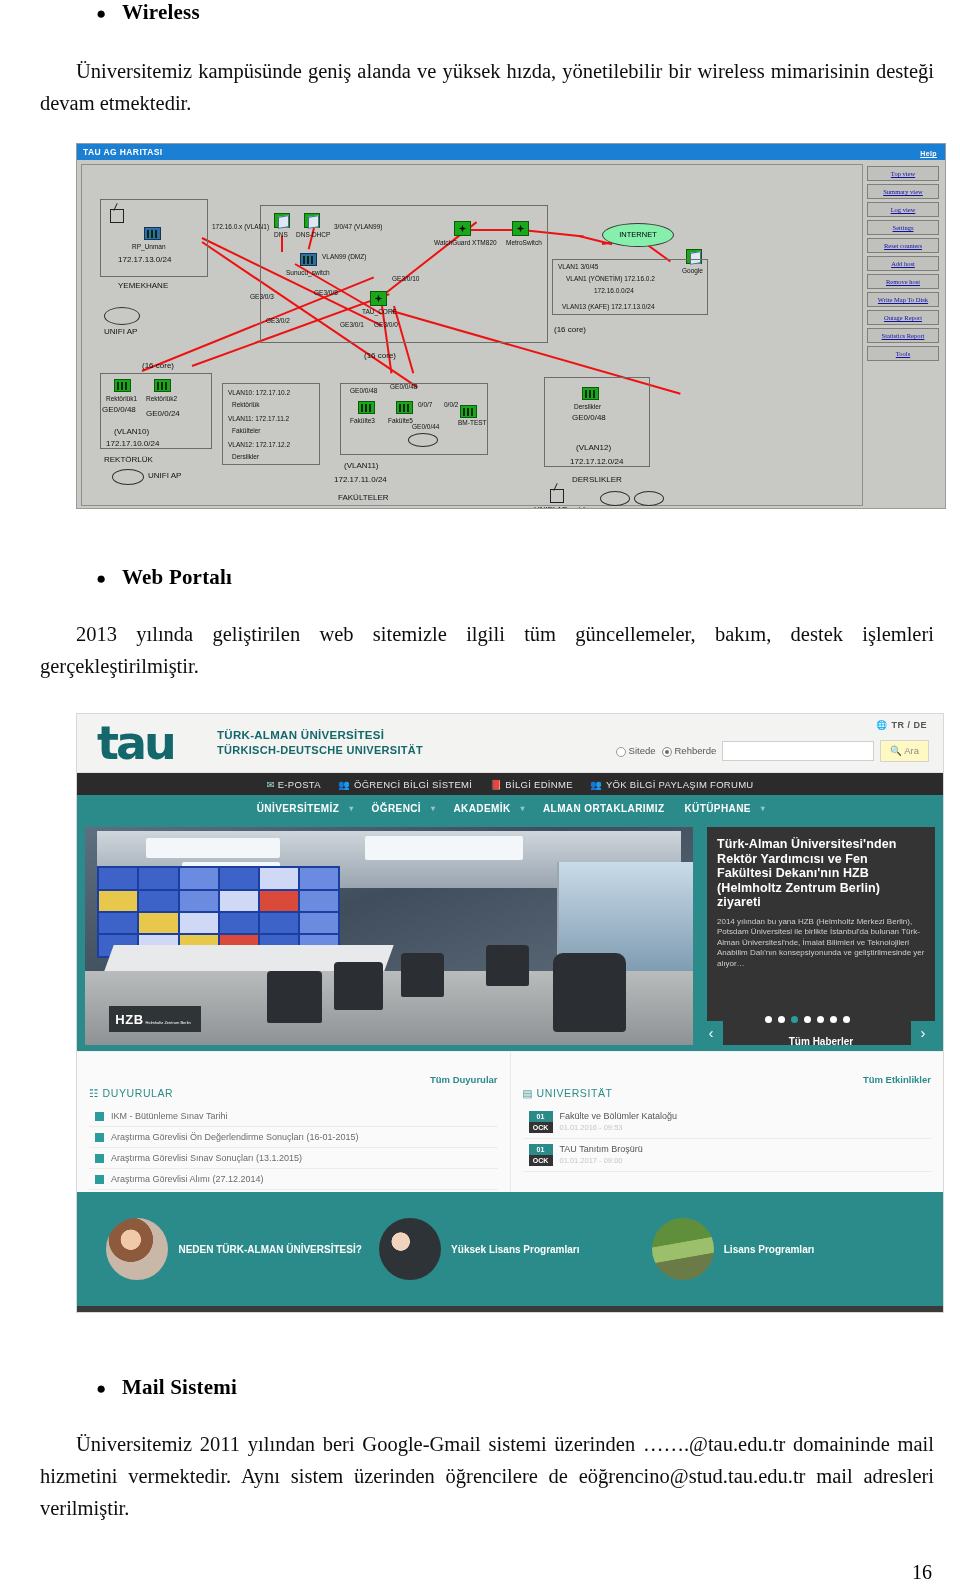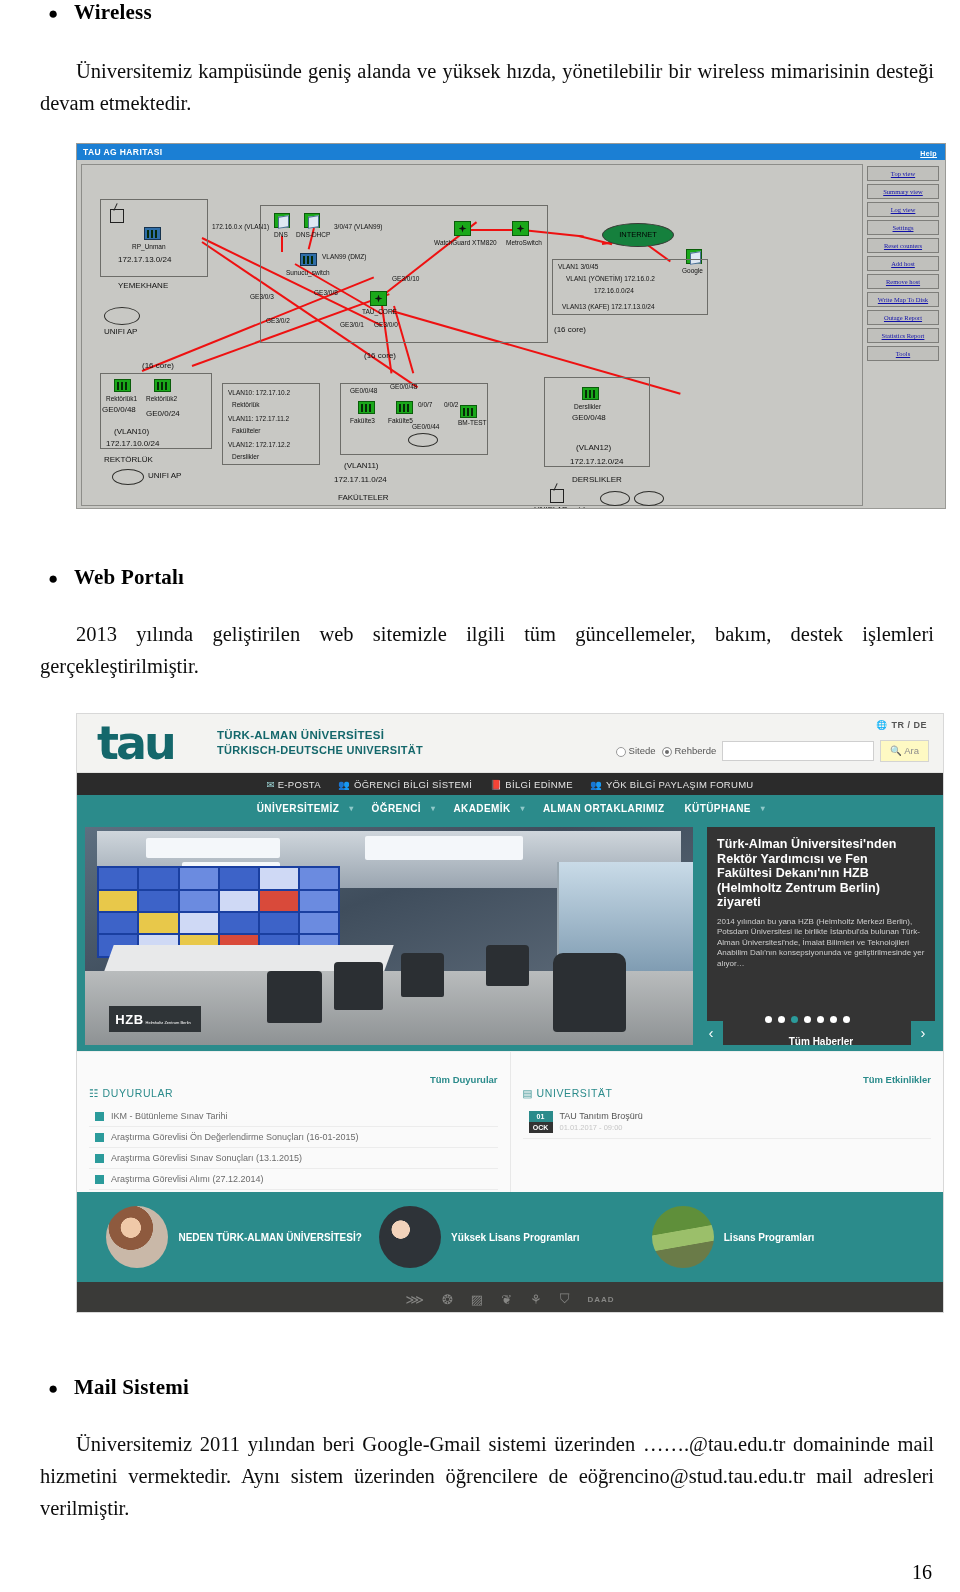--- a/index.html
+++ b/index.html
@@ -15,20 +15,21 @@
     overflow: hidden;
   }
 
   
   .doc-bullet-head {
     position: absolute;
     font-family: "Liberation Serif", serif;
     font-weight: bold;
     font-size: 21px;
     letter-spacing: .2px;
+    margin-left: 48px;
   }
   .doc-bullet-head .bullet {
     display: inline-block;
     width: 26px;
     font-size: 17px;
     vertical-align: middle;
   }
   .doc-para {
     position: absolute;
     font-family: "Liberation Serif", serif;
@@ -150,21 +151,21 @@
   .nm-srv::before {
     content:"";
     position:absolute; left:3px; top:2px;
     width:9px; height:10px;
     background:#dfe8f2;
     border:1px solid #4a6e94;
     transform: skewY(-8deg);
   }
   .nm-cloud {
     position: absolute;
-    background: #15803d;
+    background: #86efac;
     border: 1px solid #3a3a36;
     border-radius: 50%;
     font-size: 7.5px;
     text-align: center;
     font-family: "Liberation Sans", sans-serif;
   }
   .nm-oval {
     position: absolute;
     border: 1px solid #2d2d2a;
     border-radius: 50%;
@@ -412,21 +413,21 @@
     width: 9px; height: 9px; background: #2b9b9b; flex: none; margin-top: 1px;
   }
   .pt-date {
     width: 24px; flex: none; text-align: center; line-height: 1;
   }
   .pt-date .d { background: #2b8b8b; color: #fff; font-size: 7px; font-weight:bold; padding: 2px 0; }
   .pt-date .m { background: #333; color: #fff; font-size: 7px; font-weight:bold; padding: 2px 0; }
   .pt-evt-t { font-size: 9px; color: #555; }
   .pt-evt-s { font-size: 7.5px; color: #c6c6c6; margin-top: 2px; }
   .pt-promos {
-    height: 90px;
+    height: 114px;
     background: #2b8b8b;
     display: flex; align-items: center; justify-content: space-around;
     padding: 0 24px;
     box-sizing: border-box;
   }
   .pt-promo { display: flex; align-items: center; gap: 10px; width: 32%; }
   .pt-circ {
     width: 62px; height: 62px; border-radius: 50%; flex: none;
     overflow: hidden;
   }
@@ -740,20 +741,30 @@
       <div class="pt-colhead">
         <div class="t"><span>▤</span> <span>UNIVERSITÄT</span></div>
         <div class="a">Tüm Etkinlikler</div>
       </div>
       <div class="pt-item">
         <div class="pt-date">
           <div class="d">01</div>
           <div class="m">OCK</div>
         </div>
         <div>
+          <div class="pt-evt-t">Fakülte ve Bölümler Kataloğu</div>
+          <div class="pt-evt-s">01.01.2016 - 09:53</div>
+        </div>
+      </div>
+      <div class="pt-item">
+        <div class="pt-date">
+          <div class="d">01</div>
+          <div class="m">OCK</div>
+        </div>
+        <div>
           <div class="pt-evt-t">TAU Tanıtım Broşürü</div>
           <div class="pt-evt-s">01.01.2017 - 09:00</div>
         </div>
       </div>
     </div>
   </div>
 
   <div class="pt-promos">
     <div class="pt-promo">
       <div class="pt-circ c1"></div>

